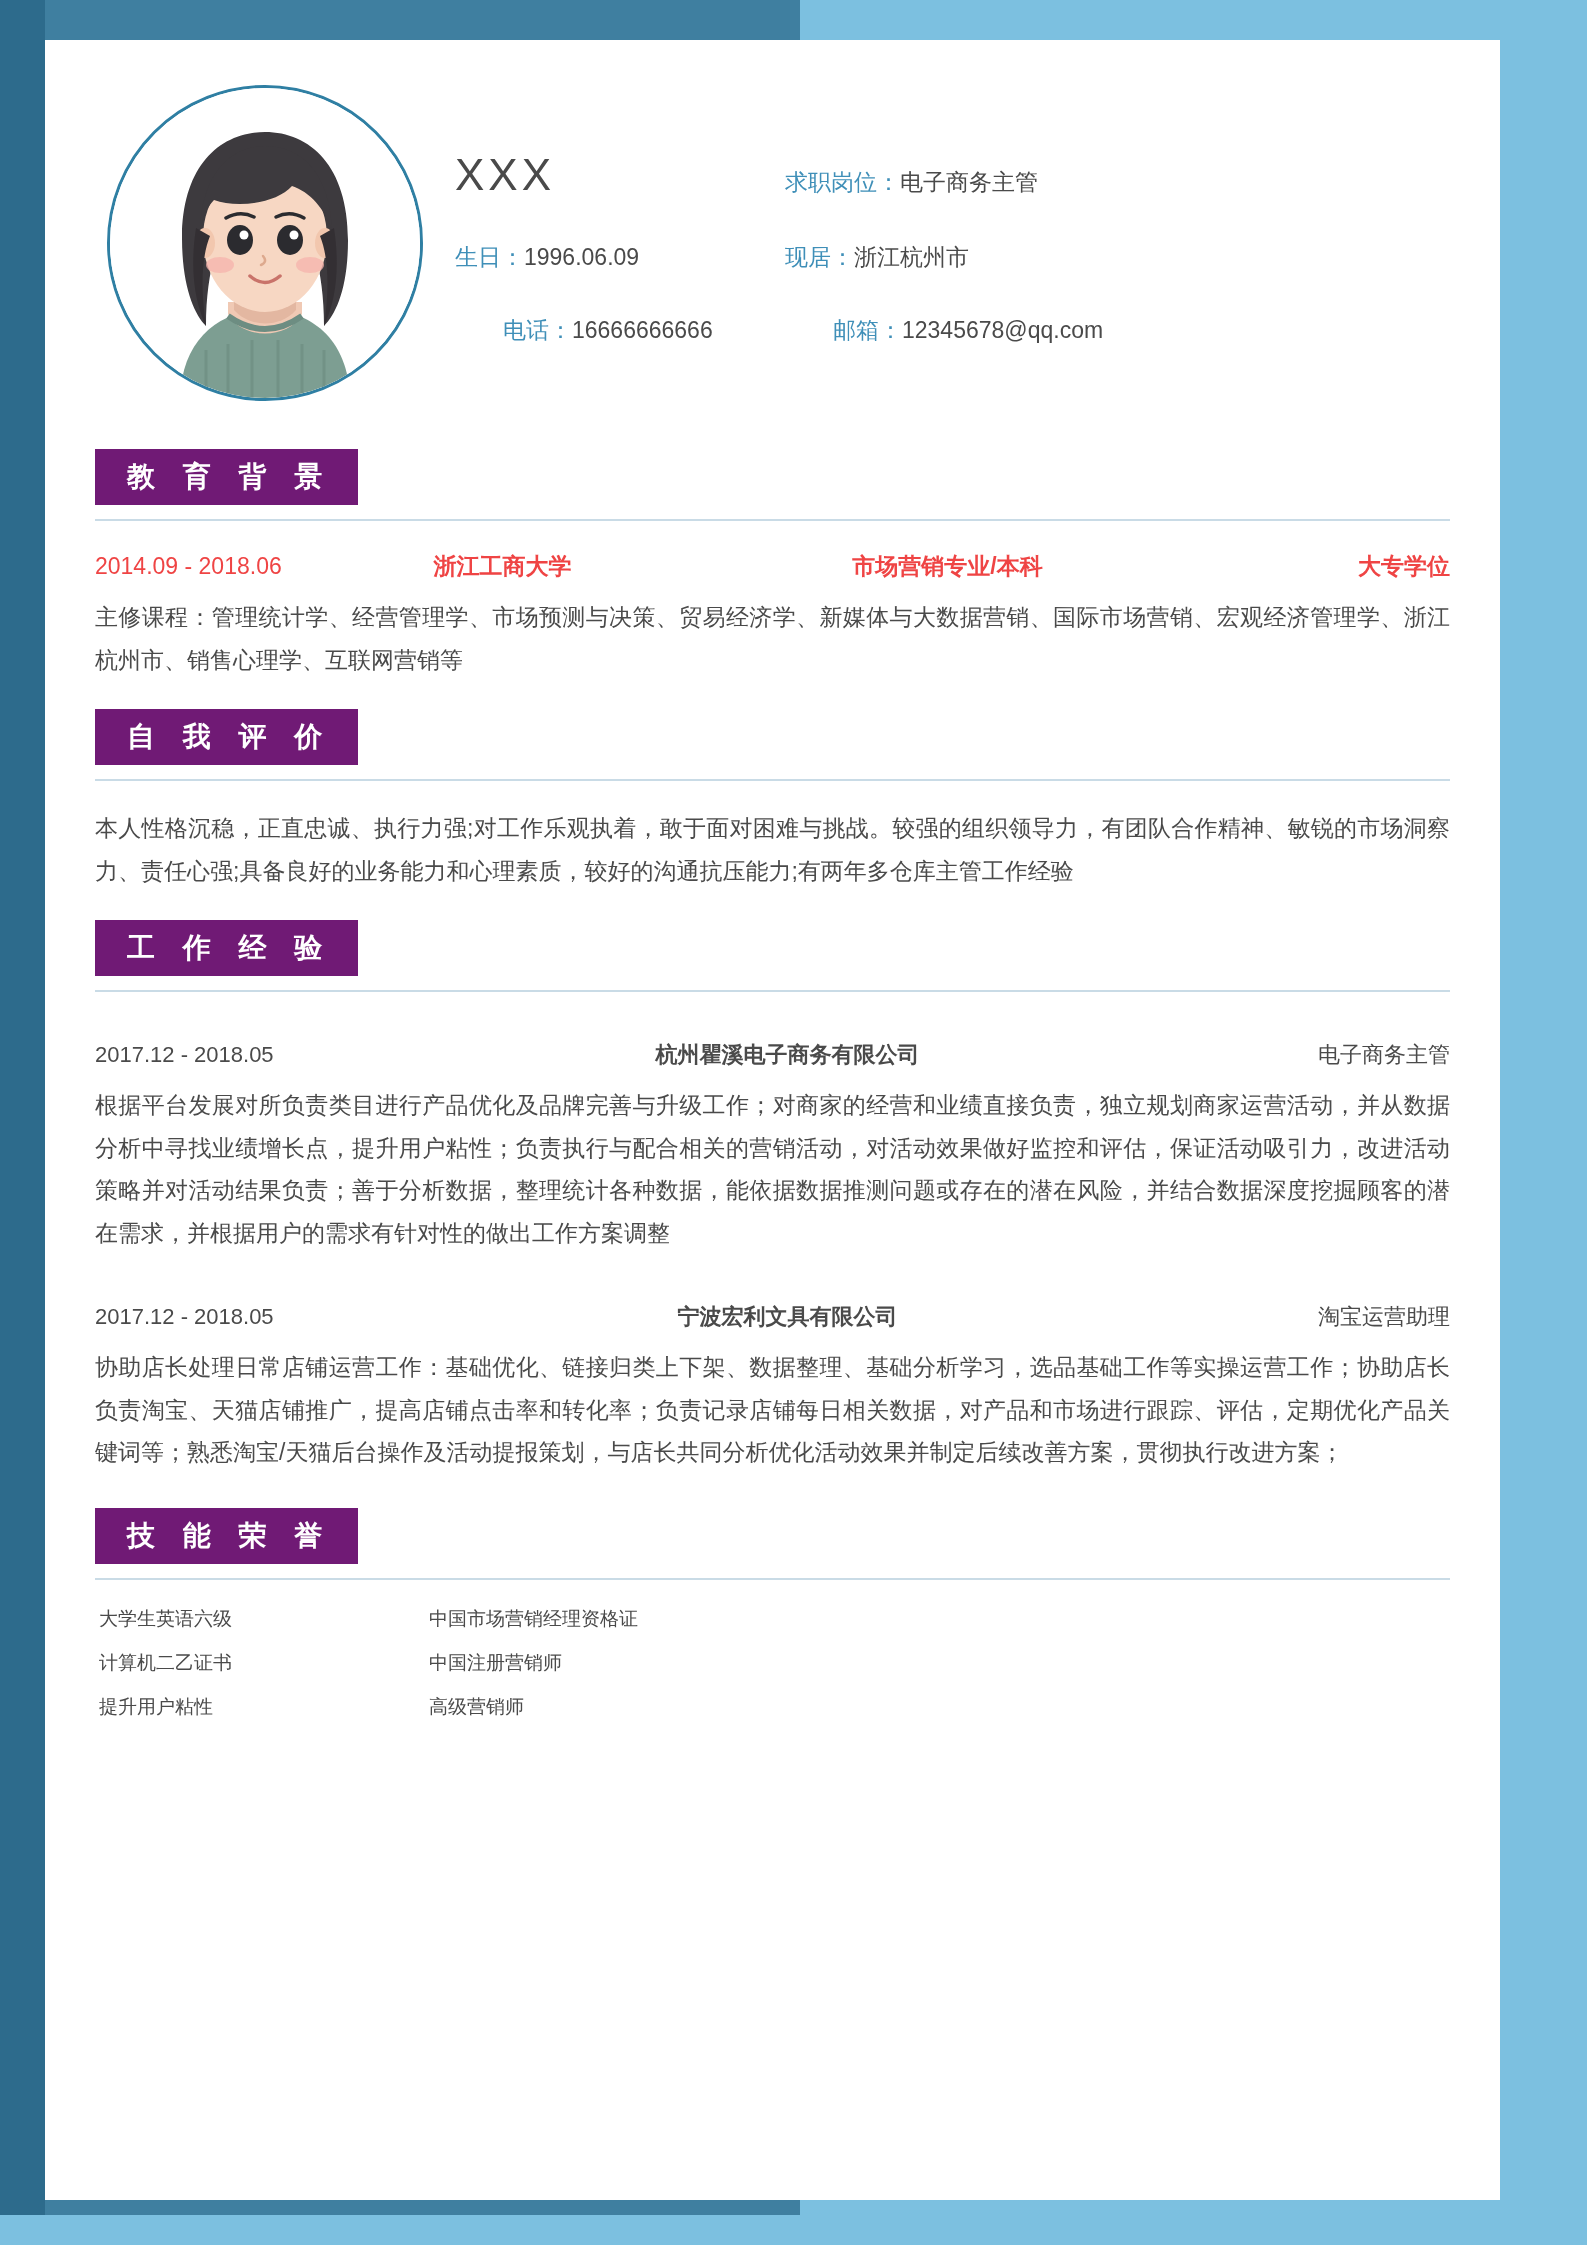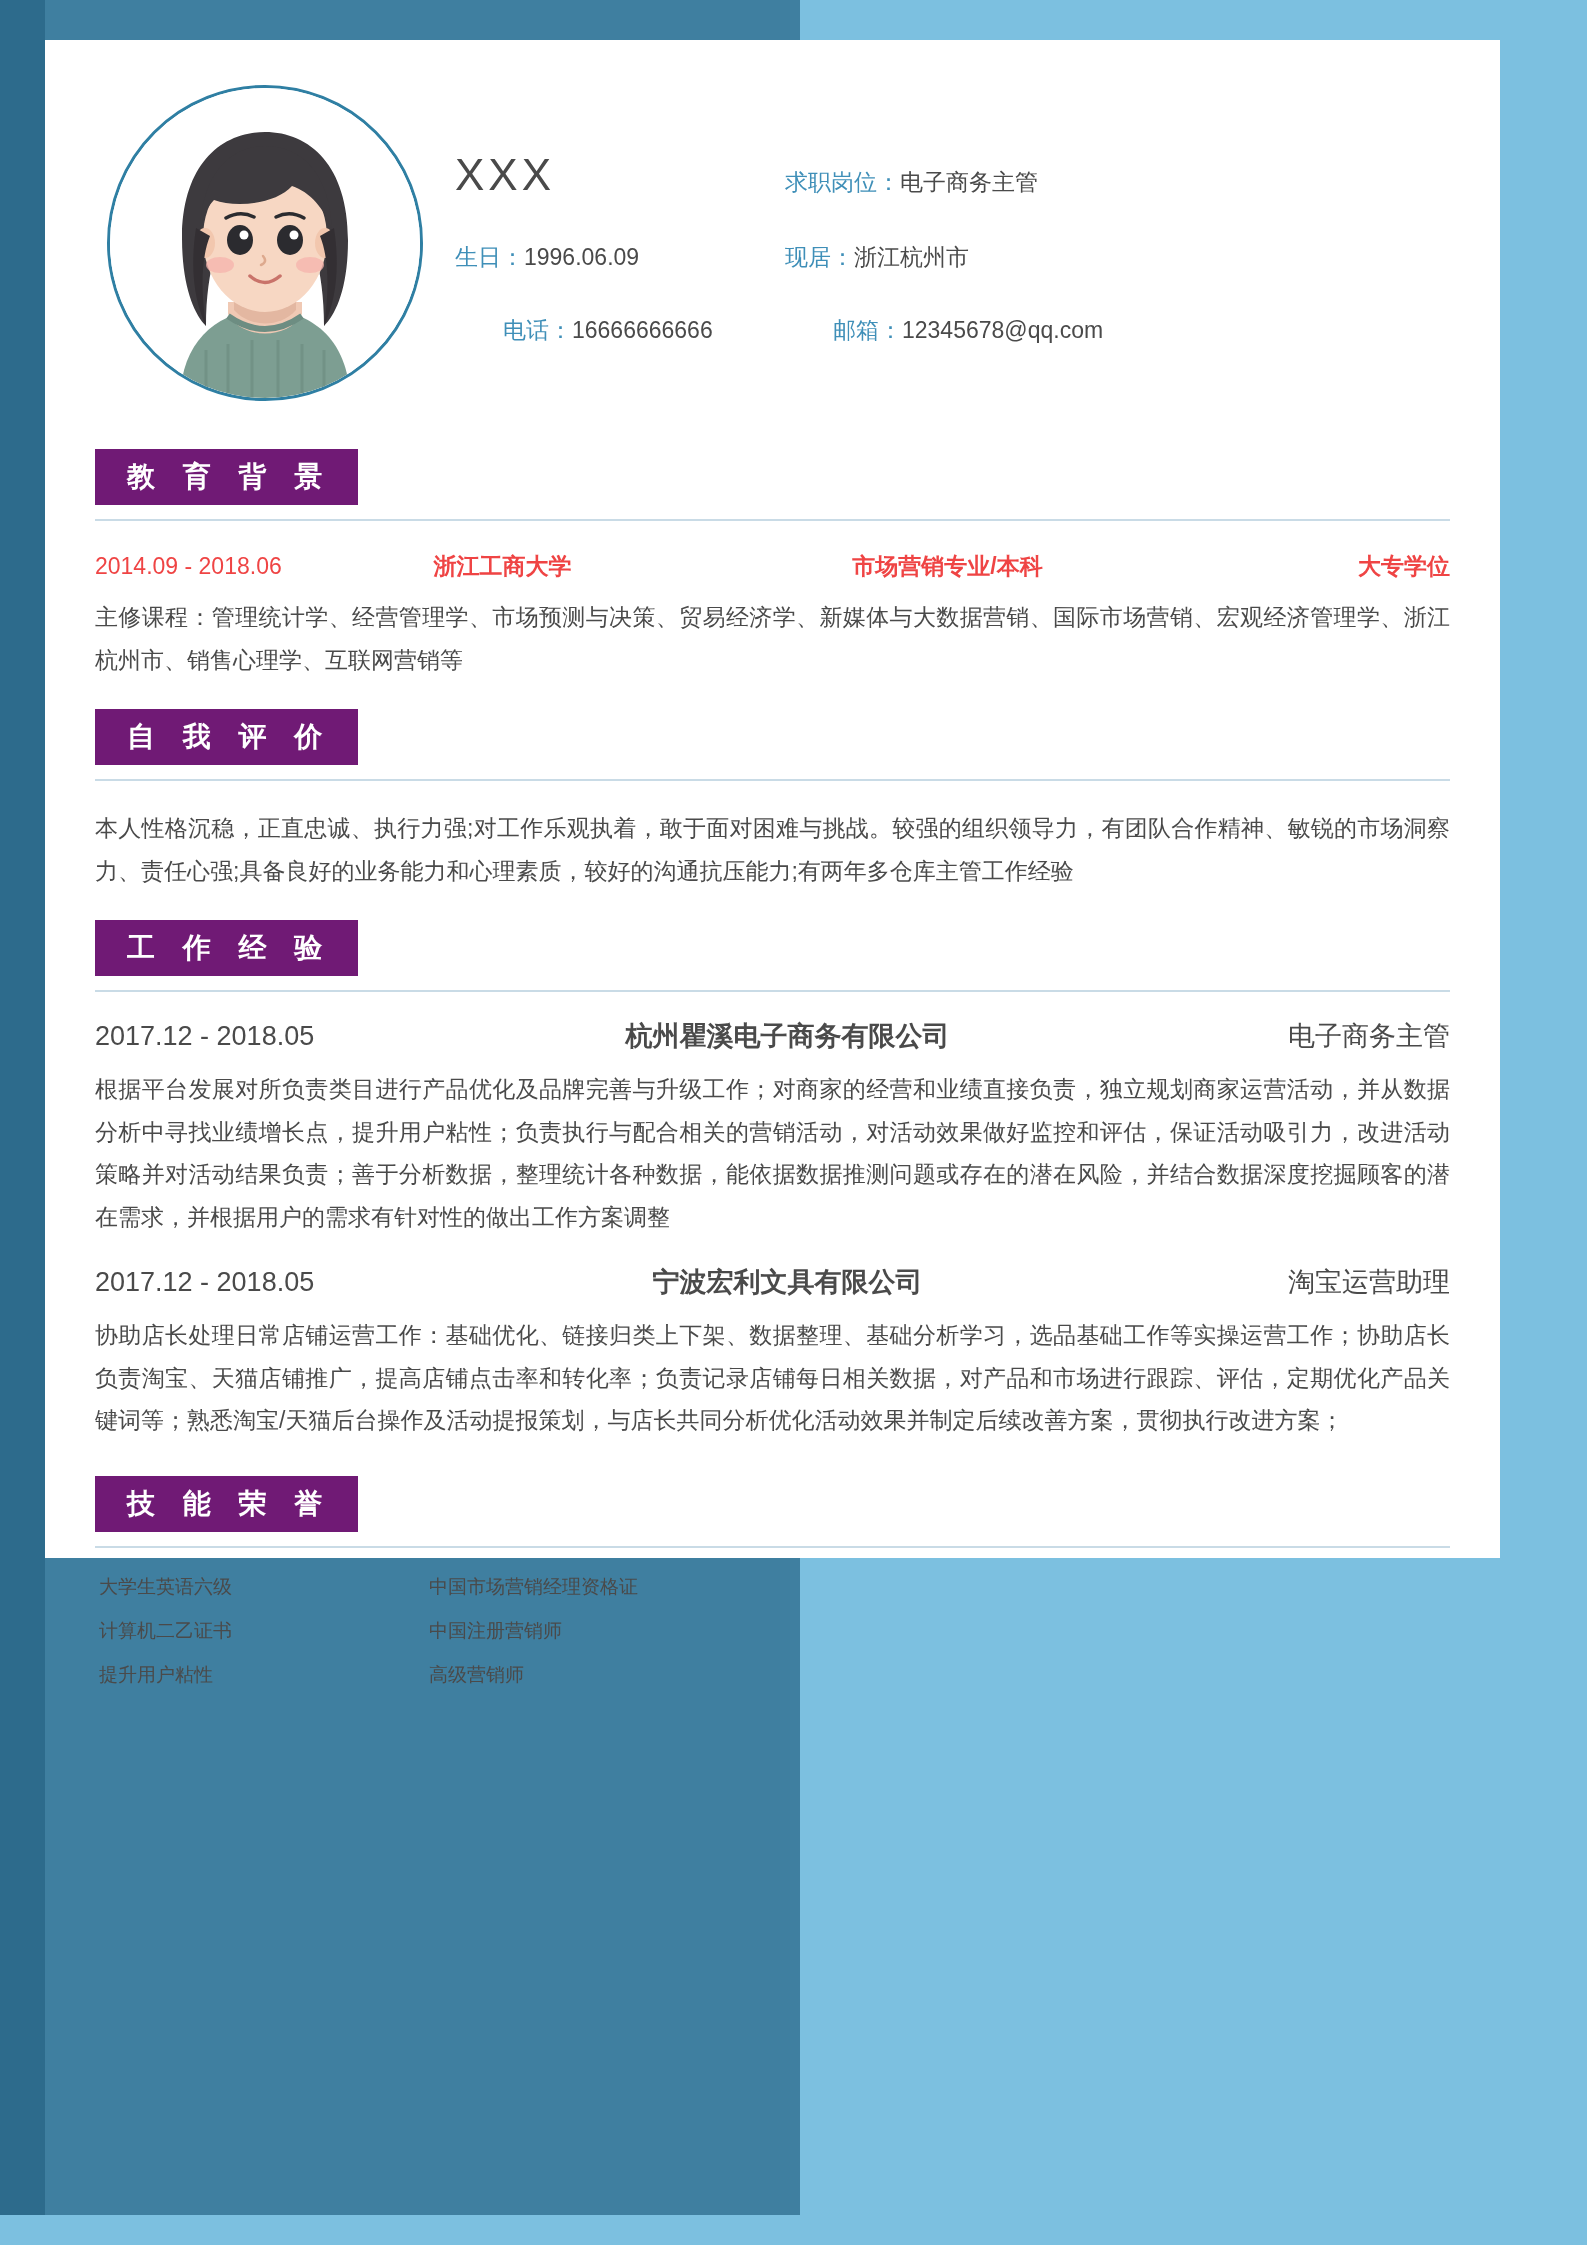--- a/index.html
+++ b/index.html
@@ -22,21 +22,21 @@
     position:absolute;left:0;top:0;width:45px;height:2245px;
     background:#2d6b8c;
   }
   .bg-bottom-strip{
     position:absolute;left:0;bottom:0;width:1587px;height:30px;
     background:#7cc0e0;
   }
   
   .sheet{
     position:absolute;left:45px;top:40px;
-    width:1455px;height:1518px;
+    width:1455px;height:2160px;
     background:#ffffff;
     box-shadow:0 0 0 rgba(0,0,0,0);
   }
 
   
   .header{
     display:flex;align-items:center;
     padding:45px 50px 20px 50px;
     box-sizing:border-box;
   }
@@ -85,21 +85,21 @@
   .edu-major{flex:1;font-weight:bold;text-align:center;}
   .edu-degree{width:210px;flex:0 0 210px;font-weight:bold;text-align:right;}
   .para{
     font-size:23px;color:#4a4a4a;line-height:1.85;margin-top:14px;
     text-align:justify;
   }
 
   
   .work-row{
     display:flex;align-items:baseline;
-    margin-top:26px;font-size:27px;color:#4a4a4a;
+    margin-top:48px;font-size:22px;color:#4a4a4a;
   }
   .work-date{width:330px;flex:0 0 330px;}
   .work-company{flex:1;text-align:center;font-weight:bold;}
   .work-title{width:300px;flex:0 0 300px;text-align:right;}
 
   
   .skill-table{margin-top:26px;}
   .skill-row{display:flex;font-size:19px;color:#4a4a4a;margin-bottom:18px;}
   .skill-a{width:330px;flex:0 0 330px;padding-left:4px;}
   .skill-b{flex:1;}

